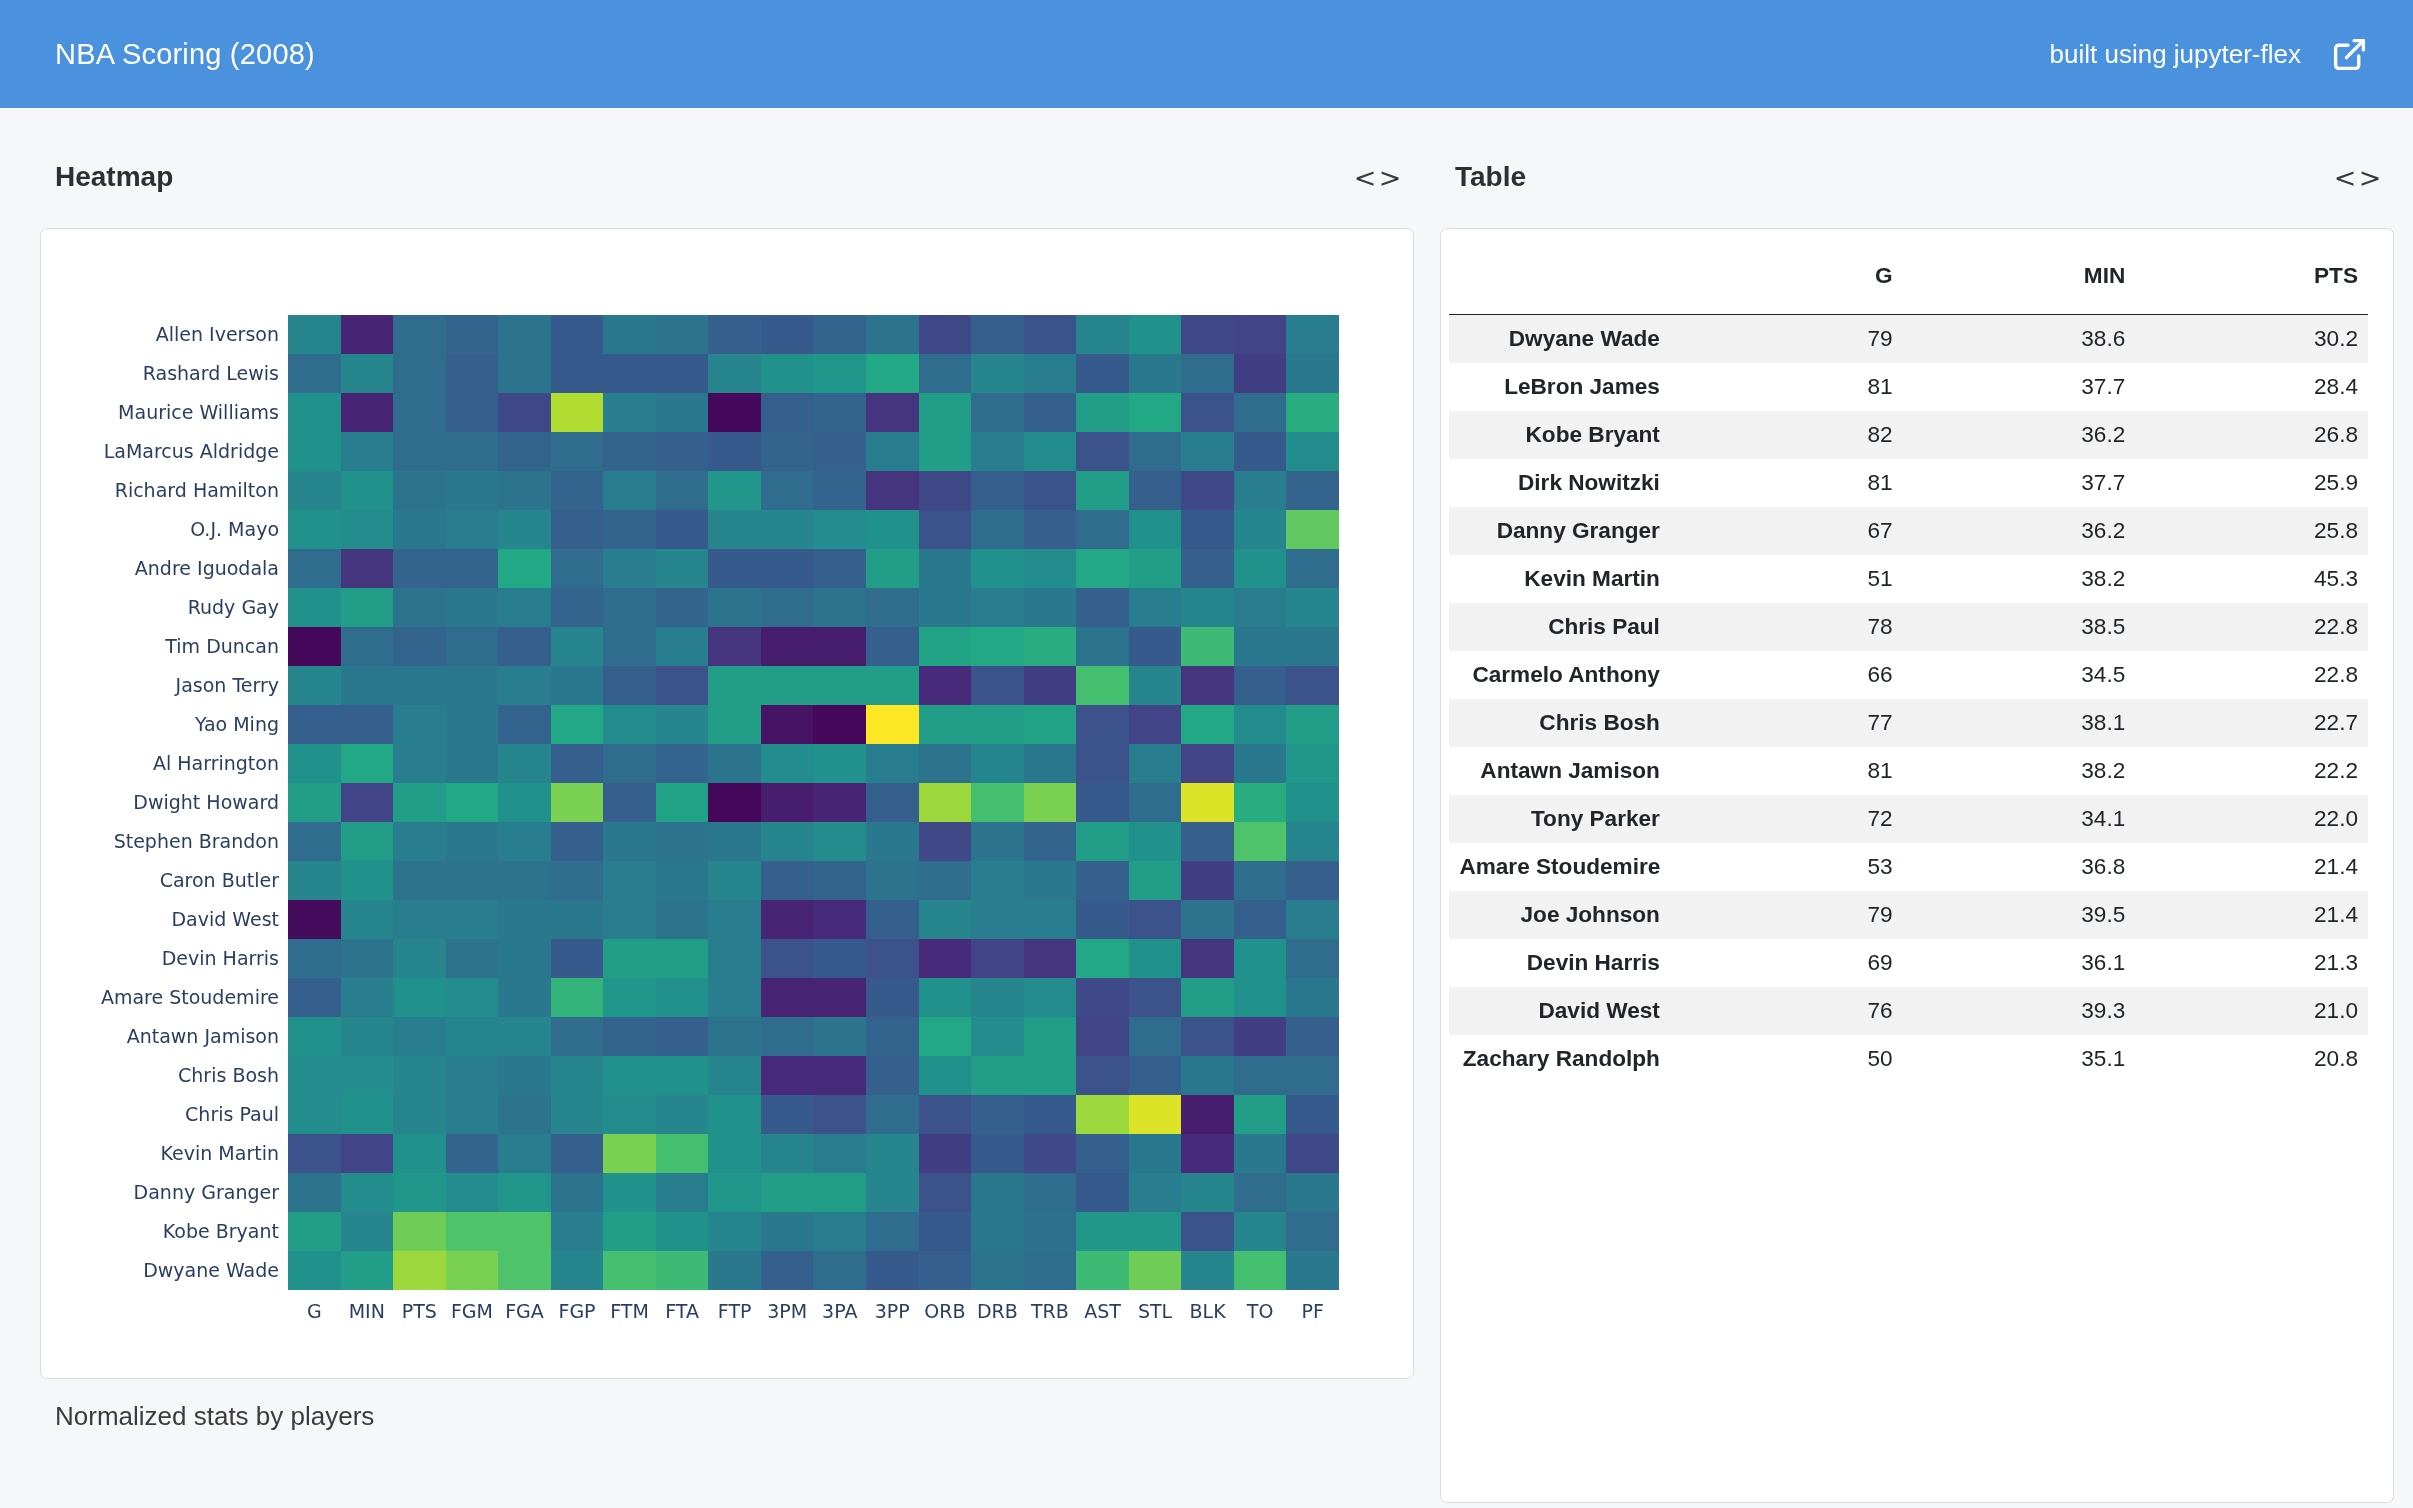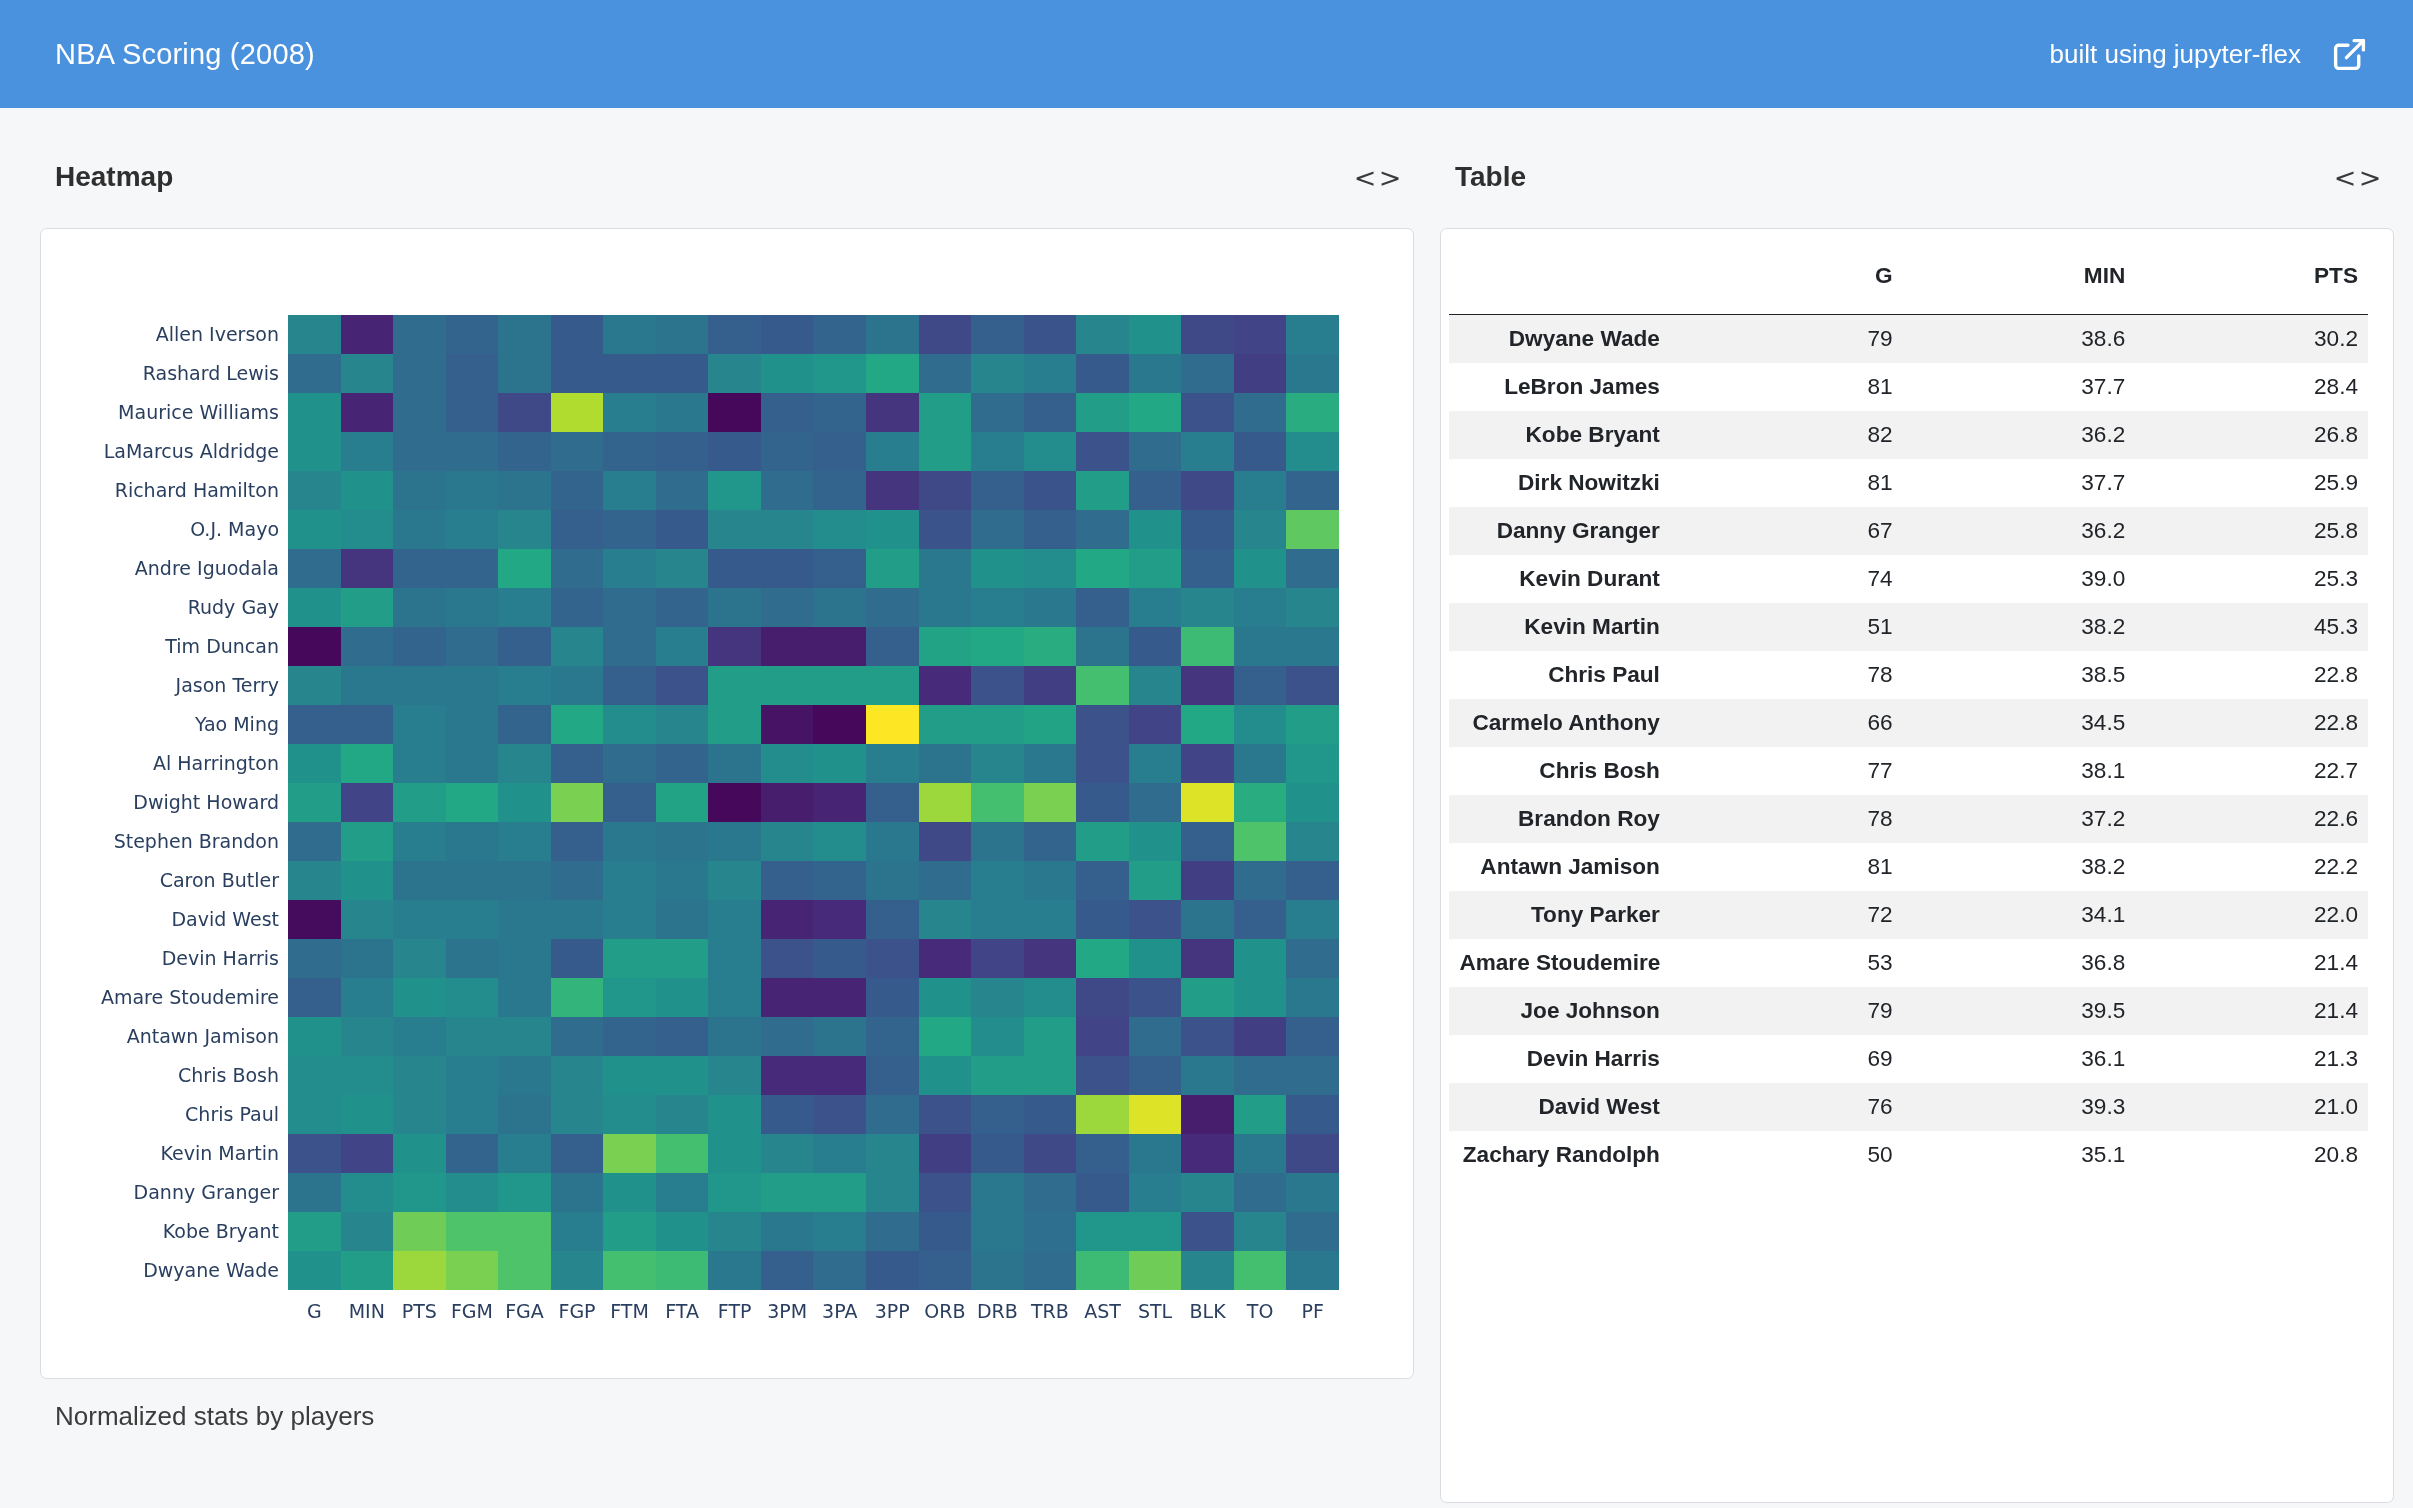--- a/index.html
+++ b/index.html
@@ -703,26 +703,20 @@
                 <td>37.7</td>
                 <td>25.9</td>
               </tr>
               <tr>
                 <th>Danny Granger</th>
                 <td>67</td>
                 <td>36.2</td>
                 <td>25.8</td>
               </tr>
               <tr>
-                <th>Kevin Durant</th>
-                <td>74</td>
-                <td>39.0</td>
-                <td>25.3</td>
-              </tr>
-              <tr>
                 <th>Kevin Martin</th>
                 <td>51</td>
                 <td>38.2</td>
                 <td>45.3</td>
               </tr>
               <tr>
                 <th>Chris Paul</th>
                 <td>78</td>
                 <td>38.5</td>
                 <td>22.8</td>
@@ -731,26 +725,20 @@
                 <th>Carmelo Anthony</th>
                 <td>66</td>
                 <td>34.5</td>
                 <td>22.8</td>
               </tr>
               <tr>
                 <th>Chris Bosh</th>
                 <td>77</td>
                 <td>38.1</td>
                 <td>22.7</td>
-              </tr>
-              <tr>
-                <th>Brandon Roy</th>
-                <td>78</td>
-                <td>37.2</td>
-                <td>22.6</td>
               </tr>
               <tr>
                 <th>Antawn Jamison</th>
                 <td>81</td>
                 <td>38.2</td>
                 <td>22.2</td>
               </tr>
               <tr>
                 <th>Tony Parker</th>
                 <td>72</td>

